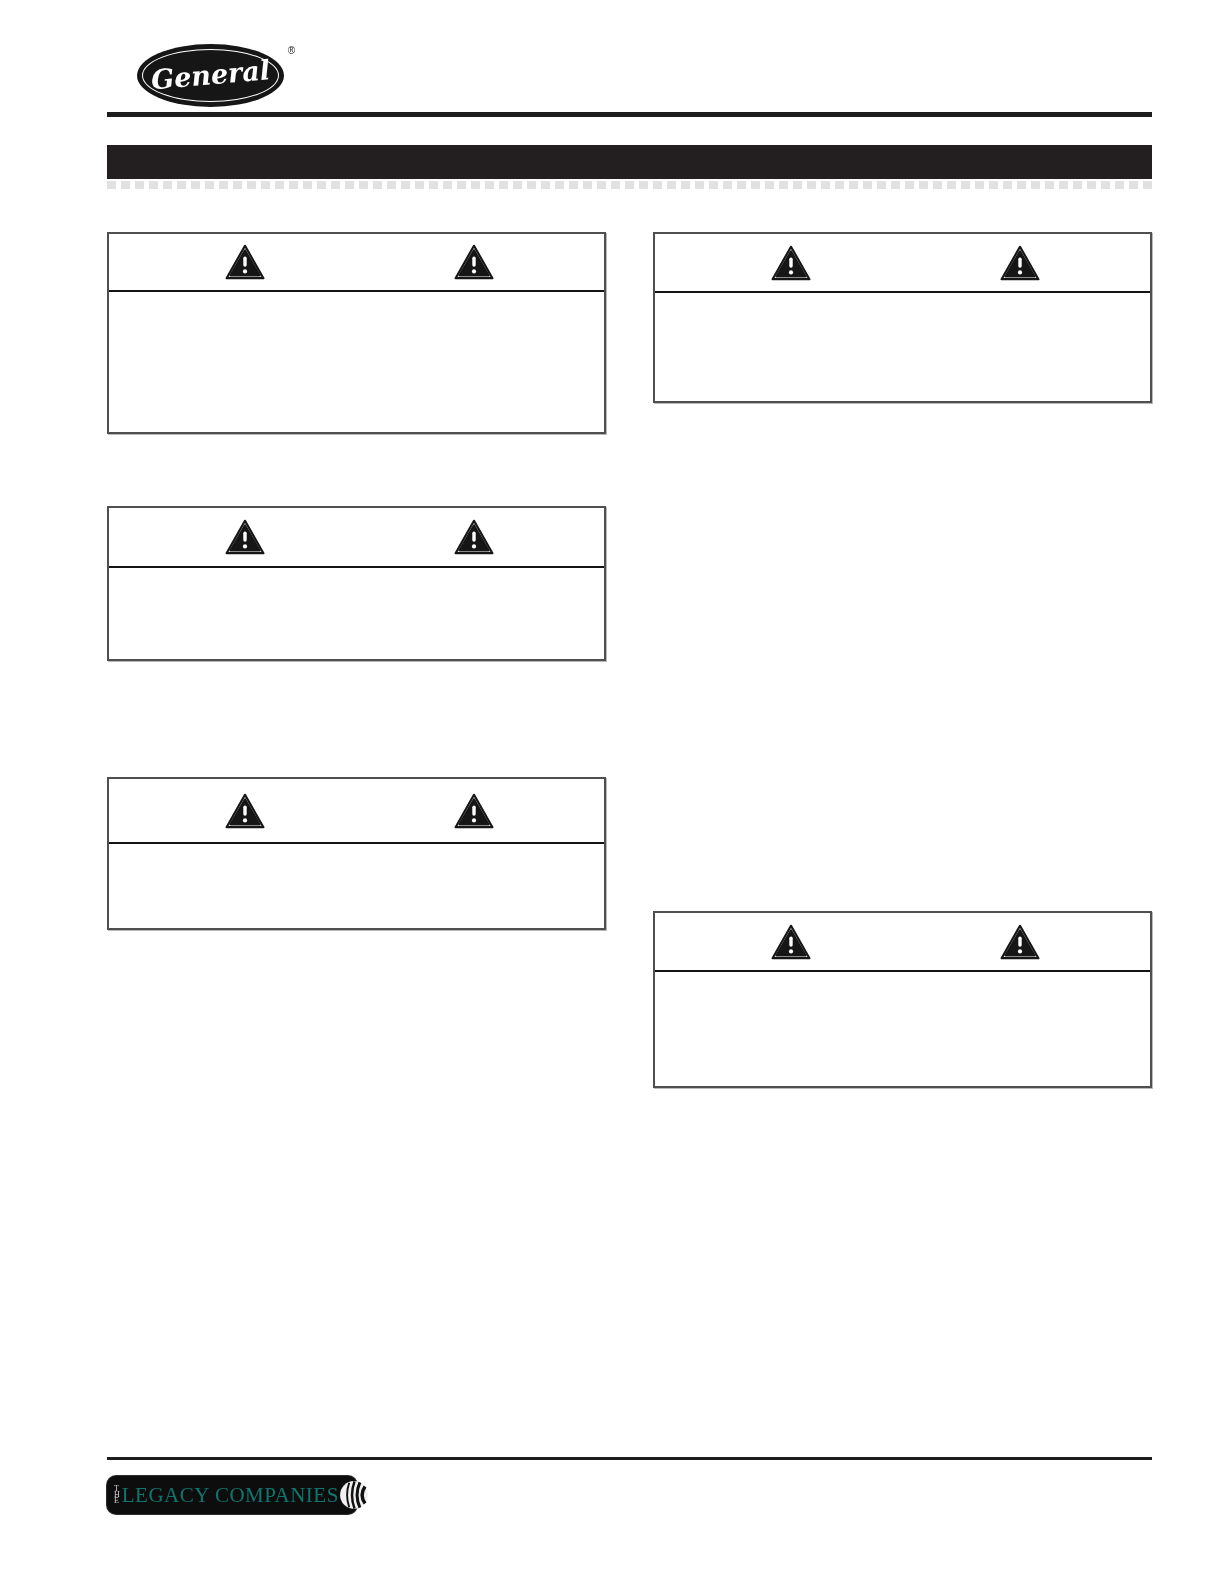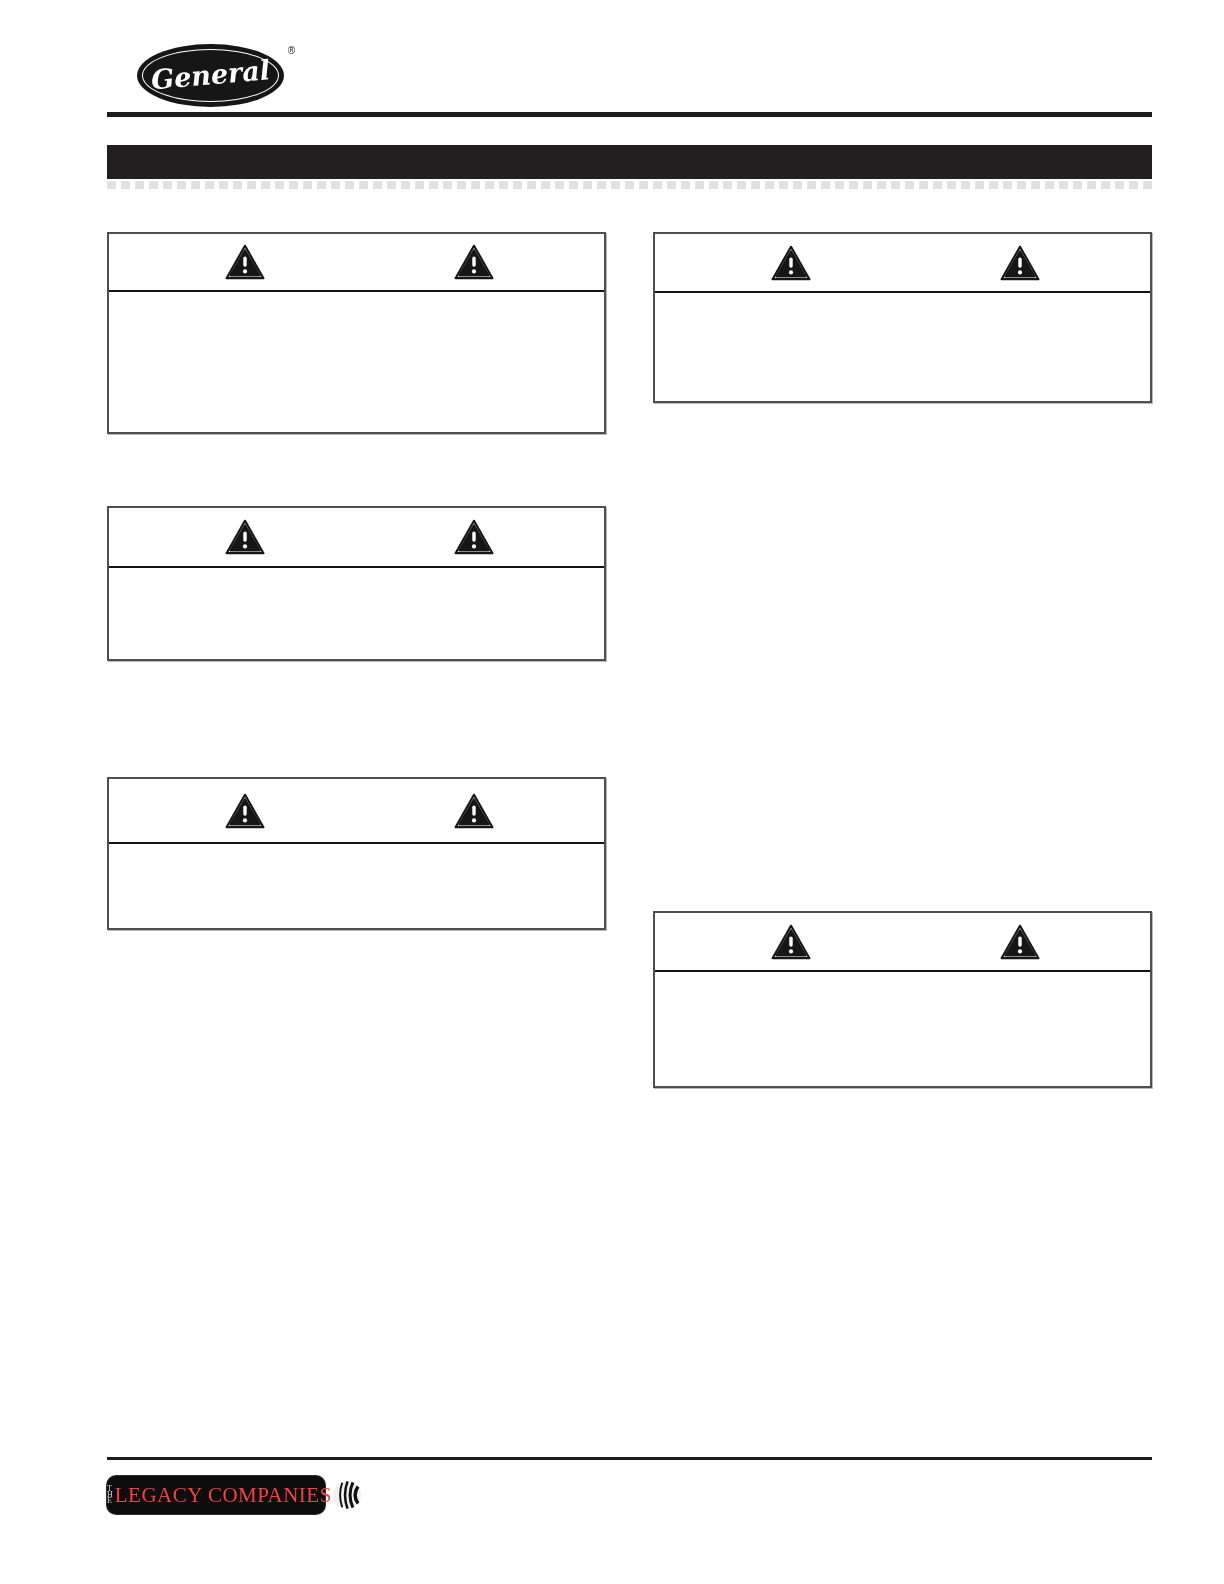--- a/index.html
+++ b/index.html
@@ -113,41 +113,41 @@
   .box-middle-left  .wb-header { height: 60px; }
   .box-lower-left   { left: 107px; top: 777px; width: 499px; height: 153px; }
   .box-lower-left   .wb-header { height: 65px; }
   .box-lower-right  { left: 653px; top: 911px; width: 499px; height: 177px; }
   .box-lower-right  .wb-header { height: 59px; }
 
   
   .legacy-pill {
     position: absolute;
     left: 107px; top: 1476px;
-    width: 218px; height: 38px;
+    width: 250px; height: 38px;
     background: #0d0d0d;
     border-radius: 9px;
     display: flex;
     align-items: center;
-    padding: 0 5px 0 0;
+    padding: 0 5px 0 7px;
     box-sizing: border-box;
     box-shadow: 0 0 0 1px #2c2c2c;
   }
   .legacy-the {
     color: #d9d9d9;
     font-family: "Liberation Serif", serif;
     font-size: 8px;
     line-height: 0.78;
     width: 7px;
     word-break: break-all;
     margin-right: 2px;
     letter-spacing: 0;
   }
   .legacy-name {
-    color: #ef4444;
+    color: #0f766e;
     font-family: "Liberation Serif", serif;
     font-size: 21px;
     letter-spacing: 0.5px;
     white-space: nowrap;
     flex: 1;
     transform: scaleY(1.02);
   }
   .legacy-globe { width: 30px; height: 30px; line-height: 0; flex: none; }
 </style>
 </head>

